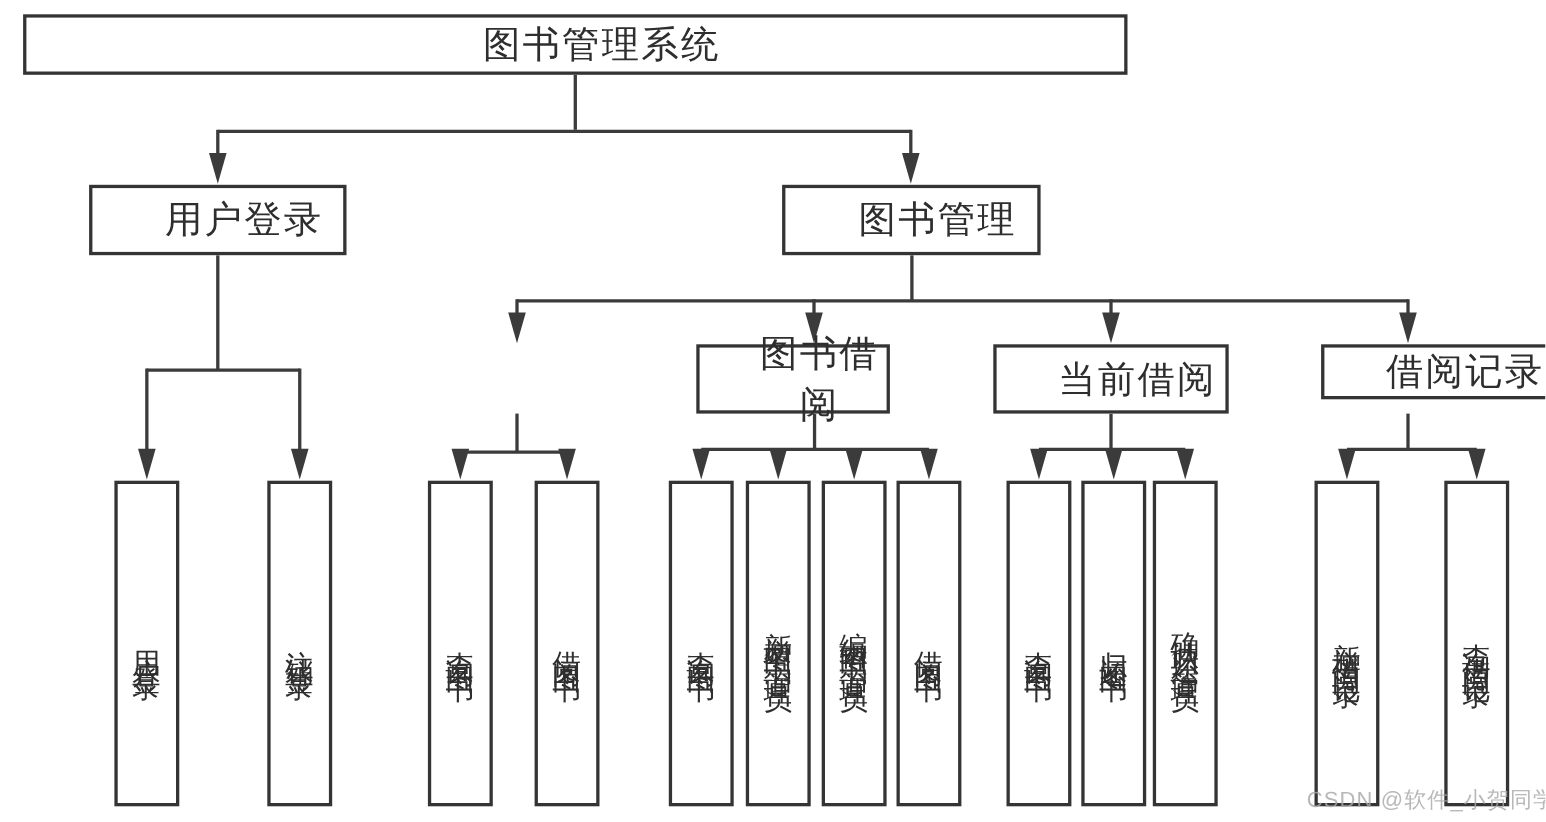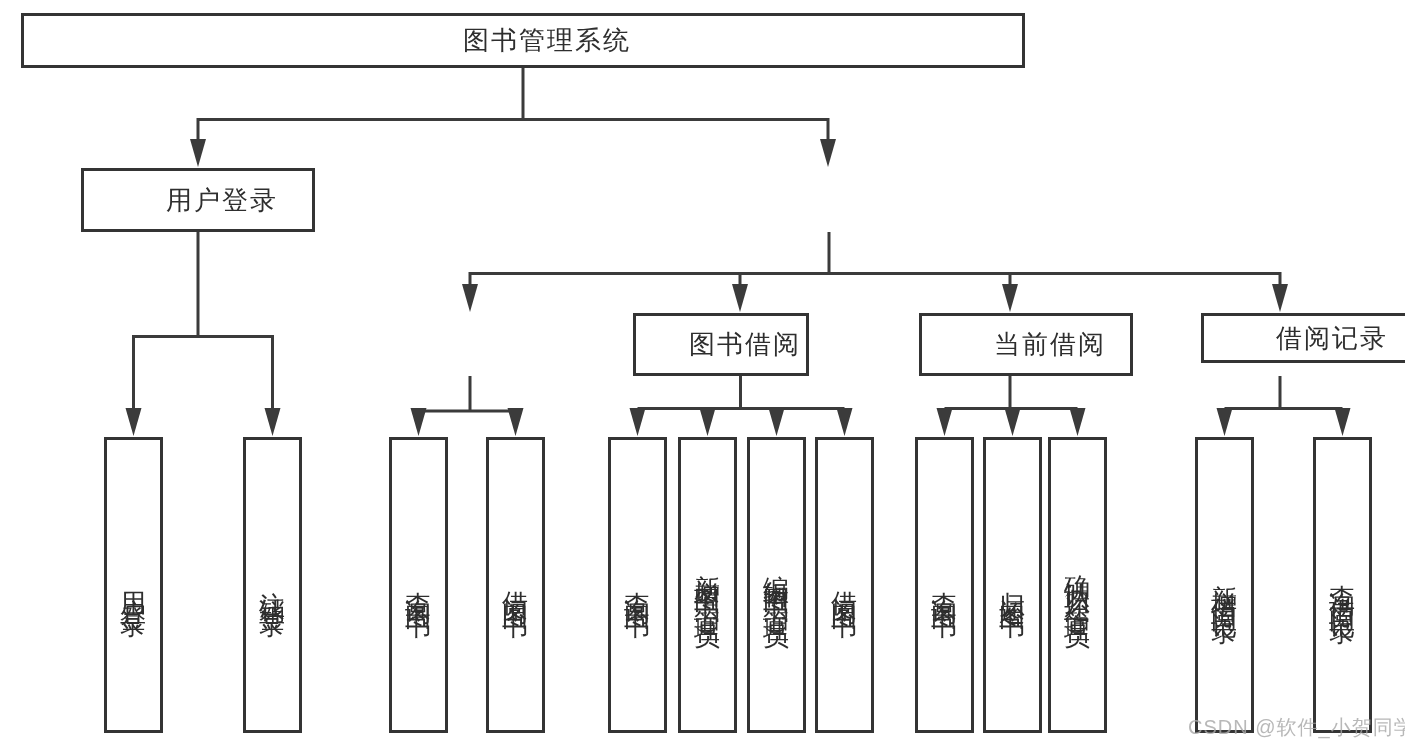--- a/index.html
+++ b/index.html
@@ -22,21 +22,21 @@
     box-sizing: border-box;
     border: 3px solid #343434;
     background: #ffffff;
     color: #2e2e2e;
     display: flex;
     align-items: center;
     justify-content: center;
     z-index: 2;
     text-align: center;
   }
-  .node.h { font-size: 26px; letter-spacing: 2px; padding-left: 48px; }
+  .node.h { font-size: 34px; letter-spacing: 2px; padding-left: 48px; }
   .node.v {
     font-size: 26px;
     writing-mode: vertical-rl;
     letter-spacing: 7px;
     line-height: 1;
   }
   .watermark {
     position: absolute;
     z-index: 3;
     font-size: 20px;
@@ -101,23 +101,24 @@
       <polygon points="1004.5,408 1020.5,408 1012.5,436"></polygon>
       <polygon points="1069.5,408 1085.5,408 1077.5,436"></polygon>
       <polygon points="1216.5,408 1232.5,408 1224.5,436"></polygon>
       <polygon points="1334.5,408 1350.5,408 1342.5,436"></polygon>
     </g>
   </svg>
 
   <div class="node h" style="left:21px; top:13px; width:1004px; height:55px;">图书管理系统</div>
 
   <div class="node h" style="left:81px; top:168px; width:234px; height:64px;">用户登录</div>
+  <div class="node h" style="left:711px; top:168px; width:235px; height:64px;">图书管理</div>
 
   <div class="node h" style="left:633px; top:313px; width:176px; height:63px;">图书借阅</div>
-  <div class="node h" style="left:903px; top:313px; width:214px; height:63px;margin-left:16px;">当前借阅</div>
+  <div class="node h" style="left:903px; top:313px; width:214px; height:63px;">当前借阅</div>
   <div class="node h" style="left:1201px; top:313px; width:214px; height:50px;text-align:right;">借阅记录</div>
 
   <div class="node v" style="left:104px; top:437px; width:59px; height:296px;">用户登录</div>
   <div class="node v" style="left:243px; top:437px; width:59px; height:296px;">注销登录</div>
 
   <div class="node v" style="left:389px; top:437px; width:59px; height:296px;">查询图书</div>
   <div class="node v" style="left:486px; top:437px; width:59px; height:296px;">借阅图书</div>
 
   <div class="node v" style="left:608px; top:437px; width:59px; height:296px;">查询图书</div>
   <div class="node v" style="left:678px; top:437px; width:59px; height:296px;">新增图书（管理员）</div>

